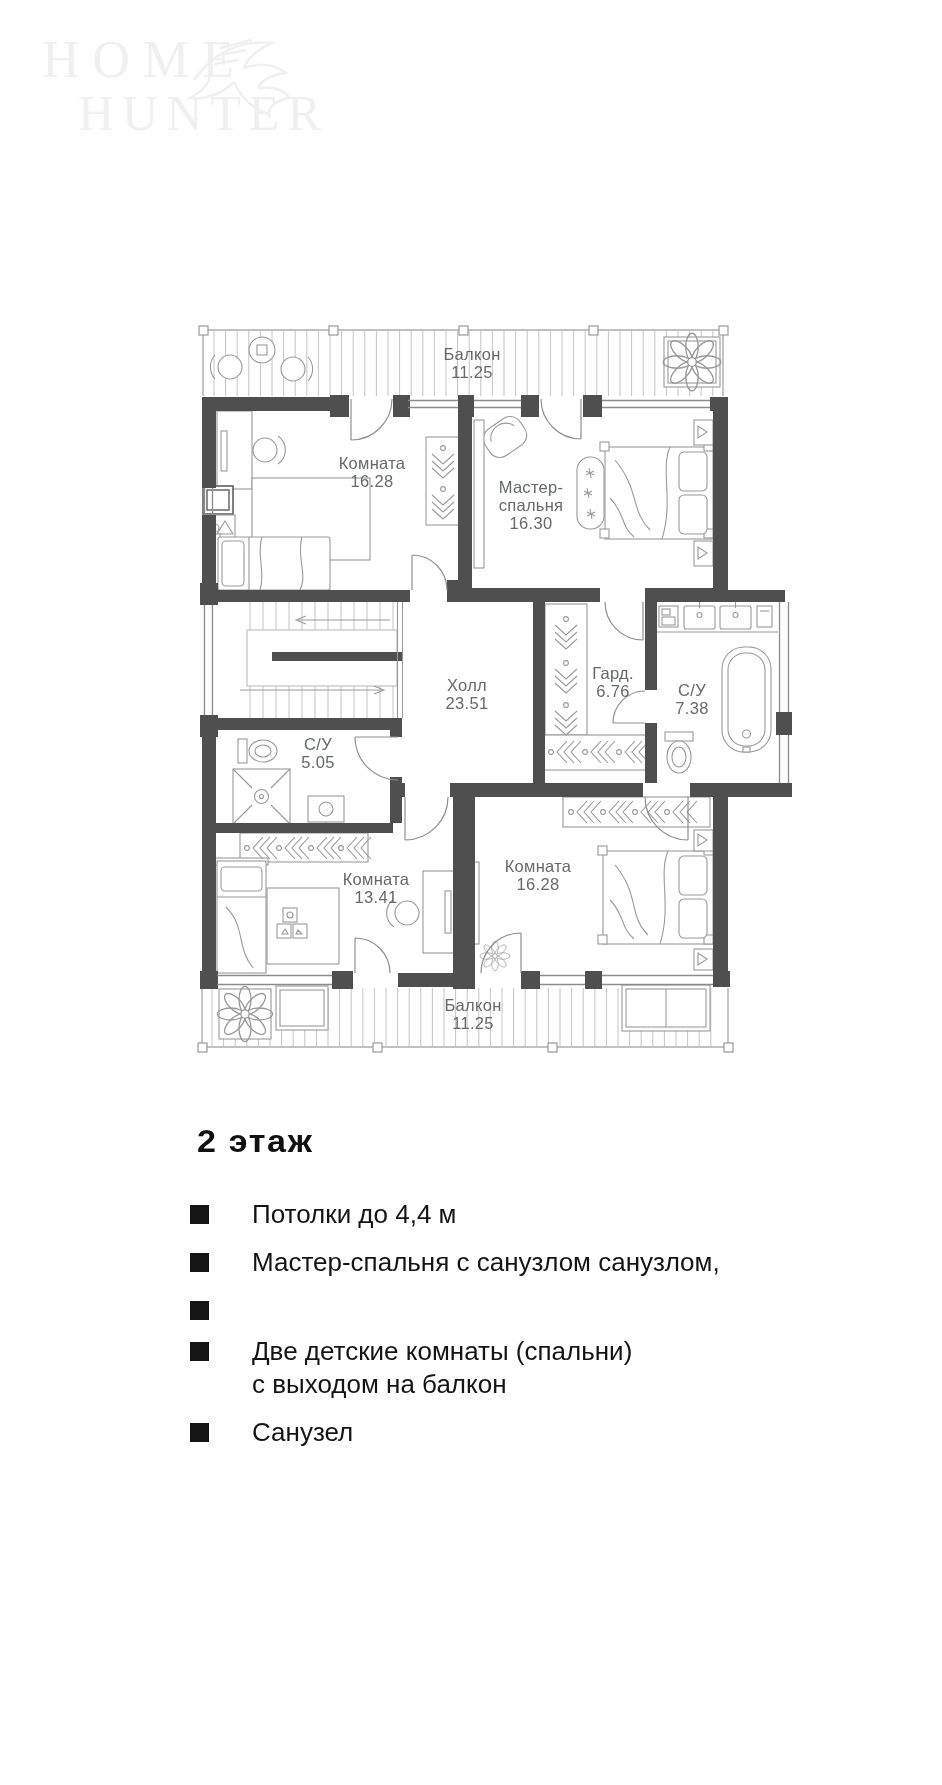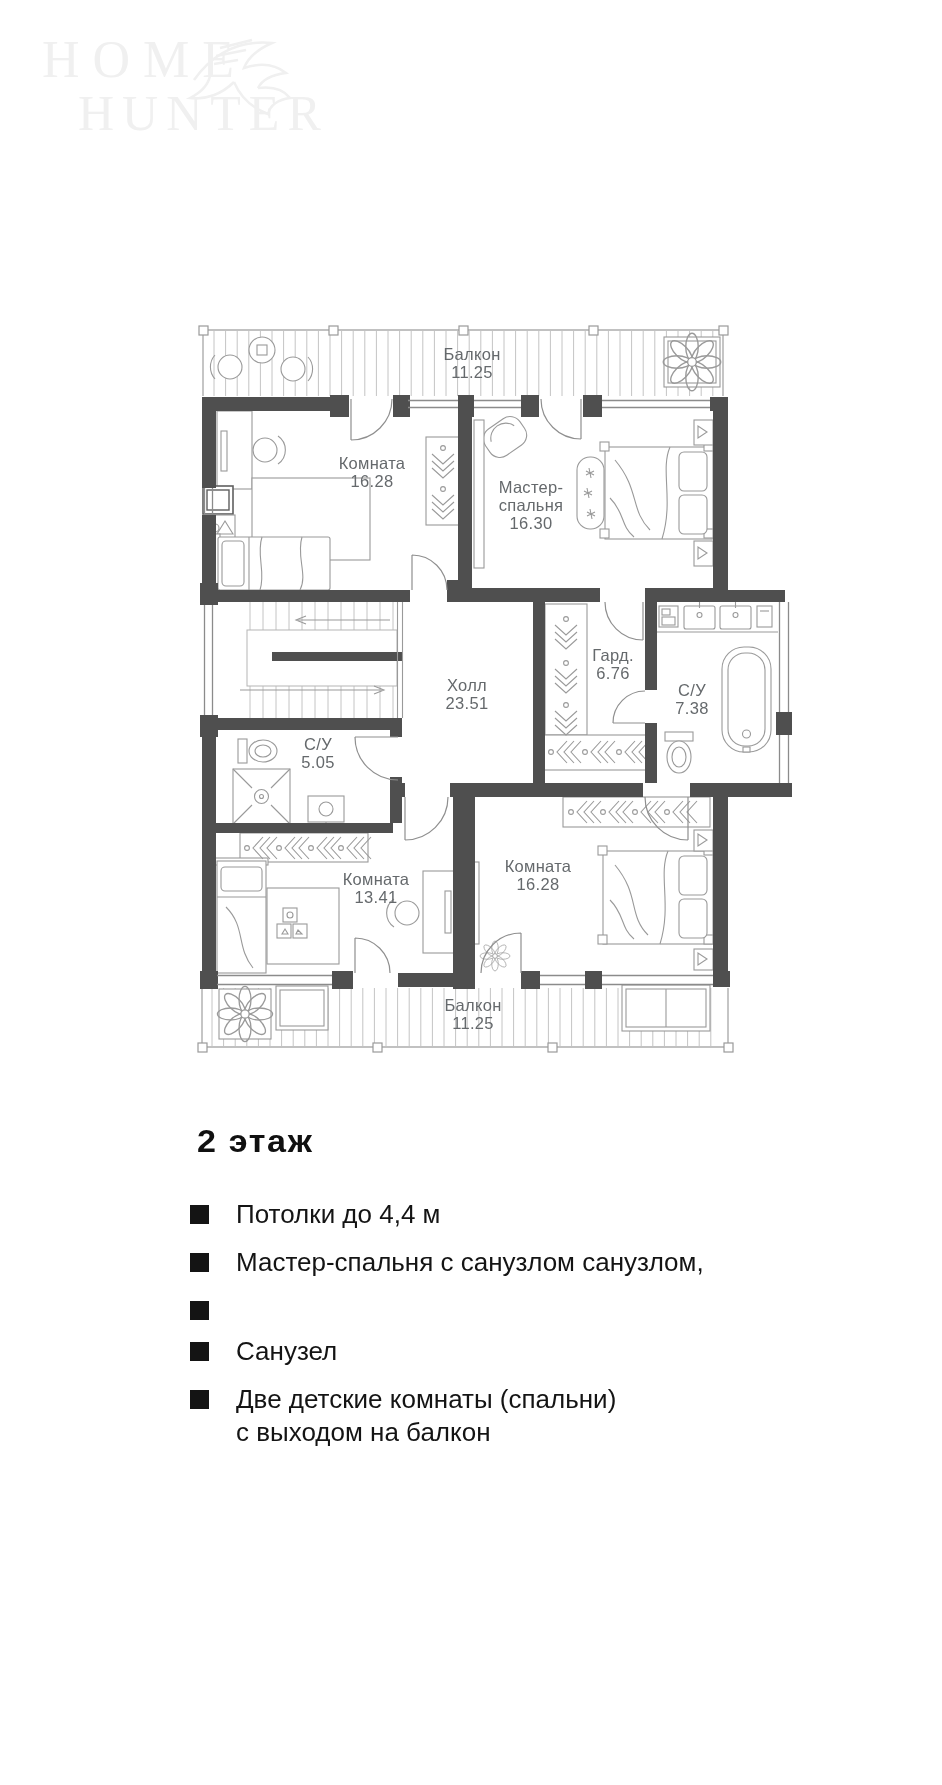--- a/index.html
+++ b/index.html
@@ -24,21 +24,21 @@
   .glyph{stroke:#9a9a9a;stroke-width:1.1;fill:none;}
   .glyph circle{fill:#fff;}
   
   .room-label{position:absolute;transform:translate(-50%,-50%);text-align:center;
               color:#65696c;font-size:16.5px;line-height:18px;letter-spacing:.3px;white-space:nowrap;}
   .room-label.wrap{white-space:normal;width:102px;}
   
   .floor-title{position:absolute;left:197px;top:1124px;font-size:31px;font-weight:900;
                color:#101010;letter-spacing:1.5px;transform:scaleX(1.1);transform-origin:left center;}
   .bullets{position:absolute;left:190px;top:1198px;width:560px;list-style:none;margin:0;padding:0;}
-  .bullets li{display:flex;gap:27px;margin-bottom:15px;}
+  .bullets li{display:flex;gap:43px;margin-bottom:15px;}
   .bullet-sq{flex:0 0 auto;width:19px;height:19px;background:#141414;margin-top:7px;}
   .bullet-text{font-size:26px;line-height:33px;color:#141414;}
 </style>
 </head>
 <body>
 
 <div class="page">
 
   <div class="logo">
     <div class="logo-line1" style="text-transform:uppercase;">Home</div>
@@ -502,21 +502,21 @@
     <div>16.28</div>
   </div>
   <div class="room-label wrap" style="left:531px;top:505px">
     <div>Мастер-спальня</div>
     <div>16.30</div>
   </div>
   <div class="room-label" style="left:467px;top:694px">
     <div>Холл</div>
     <div>23.51</div>
   </div>
-  <div class="room-label" style="left:613px;top:664px">
+  <div class="room-label" style="left:613px;top:682px">
     <div>Гард.</div>
     <div>6.76</div>
   </div>
   <div class="room-label" style="left:692px;top:699px">
     <div>С/У</div>
     <div>7.38</div>
   </div>
   <div class="room-label" style="left:318px;top:753px">
     <div>С/У</div>
     <div>5.05</div>
@@ -548,25 +548,25 @@
       <span class="bullet-text">
         <div>Мастер-спальня с санузлом санузлом,</div>
       </span>
     </li>
     <li>
       <span class="bullet-sq"></span>
     </li>
     <li>
       <span class="bullet-sq"></span>
       <span class="bullet-text">
-        <div>Санузел</div>
-        <div></div>
+        <div>Две детские комнаты (спальни)</div>
+        <div>с выходом на балкон</div>
       </span>
     </li>
     <li>
       <span class="bullet-sq"></span>
       <span class="bullet-text">
-        <div>Две детские комнаты (спальни)</div>
-        <div>с выходом на балкон</div>
+        <div>Санузел</div>
+        <div></div>
       </span>
     </li>
   </ul>
 </div>
 
 </body></html>

